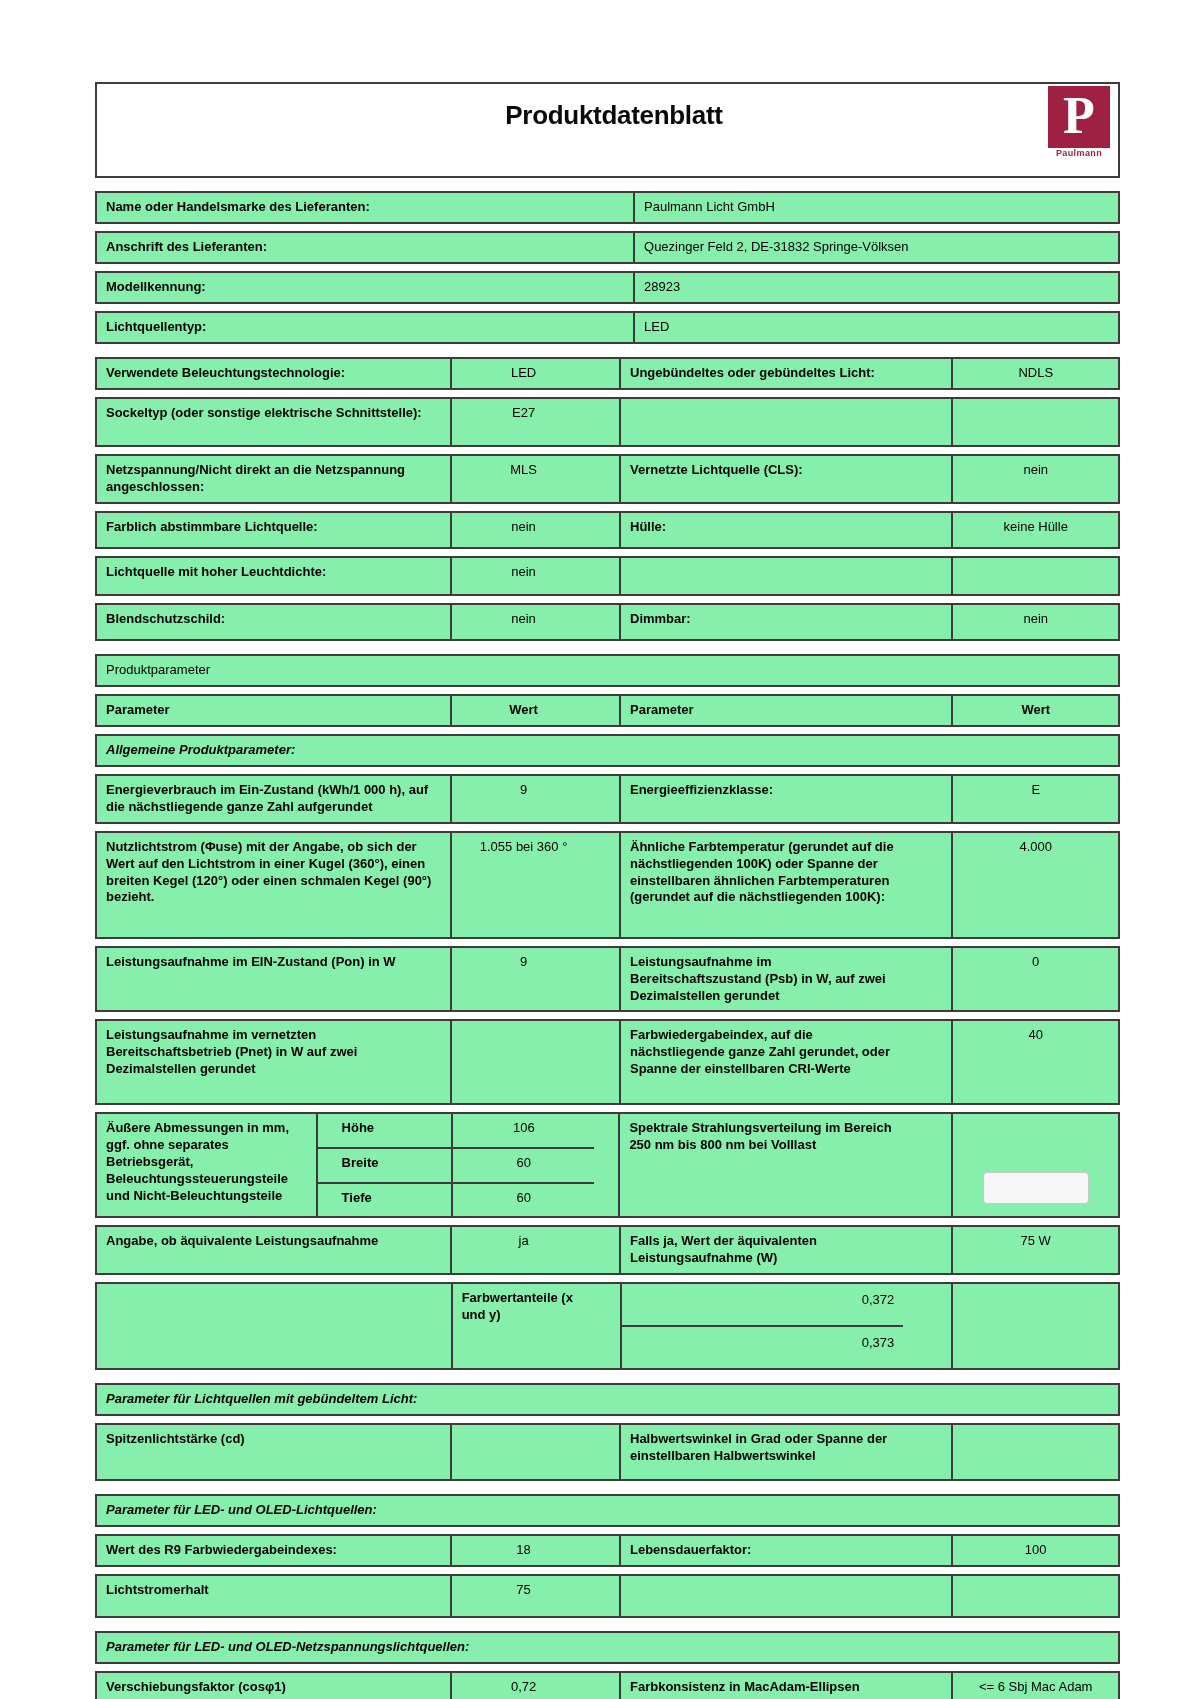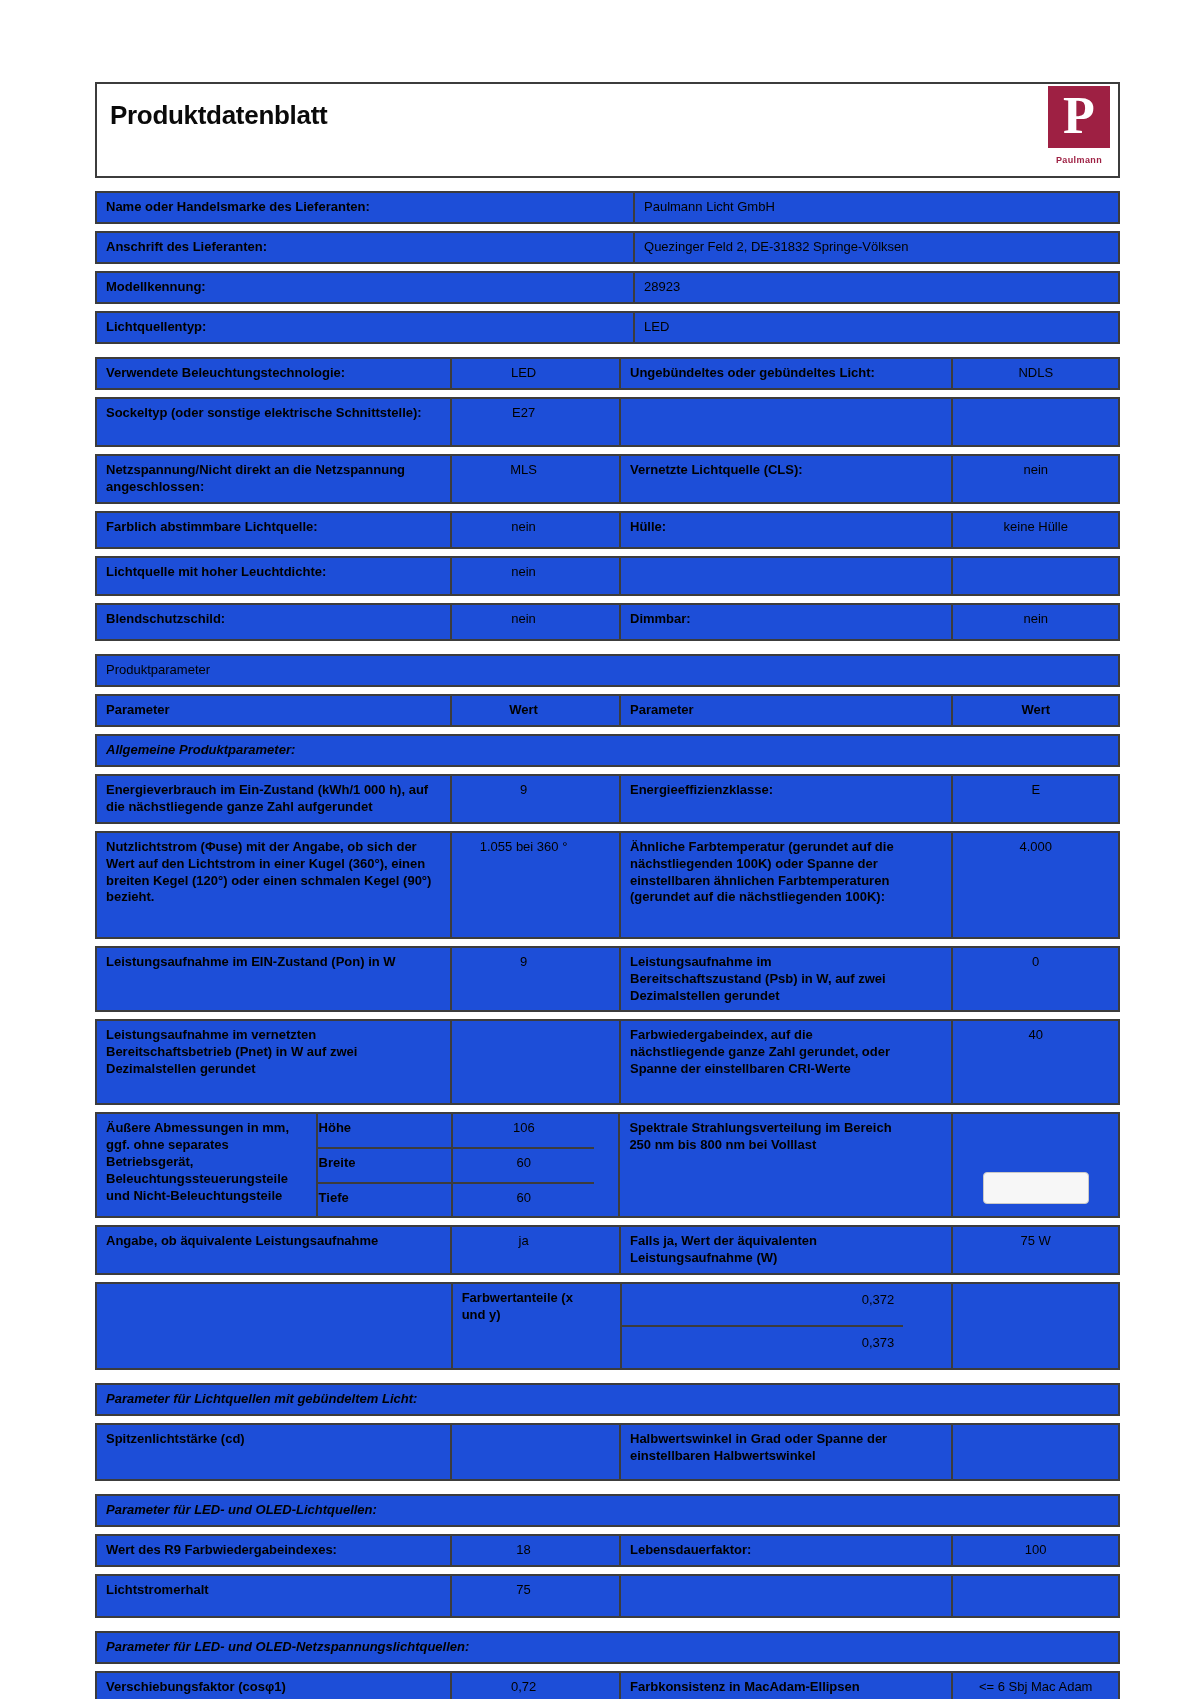--- a/index.html
+++ b/index.html
@@ -2,44 +2,44 @@
 <html><head>
 <meta charset="utf-8">
 <style>
   html,body{margin:0;padding:0;background:#ffffff;}
   .page{position:relative;width:1200px;height:1699px;background:#fff;overflow:hidden;
         font-family:"Liberation Sans", sans-serif;color:#000;}
   .doc{position:absolute;left:95px;top:82px;width:1025px;}
 
   
   .hdr{border:2px solid #3c3c3c;height:92px;position:relative;background:#fff;}
-  .hdr h1{margin:16px 0 0 13px;font-size:26px;font-weight:bold;letter-spacing:-0.3px;color:#0a0a0a;}
+  .hdr h1{margin:16px 0 0 13px;font-size:26px;font-weight:bold;letter-spacing:-0.3px;color:#0a0a0a;text-align:center;}
   .logo{position:absolute;top:2px;right:7px;width:64px;text-align:center;}
   .logo-square{width:62px;height:62px;margin:0 auto;background:#9e2043;color:#ffffff;
                font-family:"Liberation Serif", serif;font-weight:bold;font-size:52px;line-height:60px;}
-  .logo-brand{font-size:9px;color:#9e2043;font-weight:bold;margin-top:7px;letter-spacing:0.4px;}
-
-  
-  .row{display:flex;align-items:stretch;border:2px solid #3c3c3c;margin-top:7px;background:#1d4ed8;box-sizing:border-box;}
+  .logo-brand{font-size:9px;color:#9e2043;font-weight:bold;margin-top:0;letter-spacing:0.4px;}
+
+  
+  .row{display:flex;align-items:stretch;border:2px solid #3c3c3c;margin-top:7px;background:#86efac;box-sizing:border-box;}
   .row>div{box-sizing:border-box;padding:6px 9px;font-size:13px;line-height:1.3;}
   .row>div+div{border-left:2px solid #3c3c3c;}
   .gap{margin-top:13px;}
   .lbl{font-weight:bold;}
   .val{text-align:center;}
   .sec{font-weight:bold;font-style:italic;border-radius:10px;}
   .full{width:100%;}
   .c1{width:37.3%;}.c2{width:15.2%;}.c3{width:30%;margin-left:24px;}.c4{width:17.5%;margin-left:48px;}
   .h1c{width:52.5%;}.h2c{width:47.5%;}
 
   
   .dimA{width:23%;}
   .dimB{width:29.5%;padding:0 !important;display:flex;flex-direction:column;}
   .dsub{display:flex;flex:1;}
   .dsub+.dsub{border-top:2px solid #3c3c3c;}
-  .dsl{width:48.3%;padding:6px 1px;font-weight:bold;box-sizing:border-box;font-size:13px;line-height:1.3;}
+  .dsl{width:48.3%;padding:6px 24px;font-weight:bold;box-sizing:border-box;font-size:13px;line-height:1.3;}
   .dsv{width:51.7%;padding:6px 9px;border-left:2px solid #3c3c3c;text-align:center;box-sizing:border-box;font-size:13px;line-height:1.3;}
 
   
   .stack{padding:0 !important;display:flex;flex-direction:column;}
   .fw{flex:1;padding:8px 9px;text-align:right;box-sizing:border-box;font-size:13px;line-height:1.3;}
   .fw+.fw{border-top:2px solid #3c3c3c;}
 
   
   .imgph{width:104px;height:30px;margin:52px auto 6px auto;border:1px solid #c9c9c9;border-radius:4px;
          background:#f7f7f7;color:#d9d9d9;font-size:8px;line-height:30px;text-align:center;overflow:hidden;}

